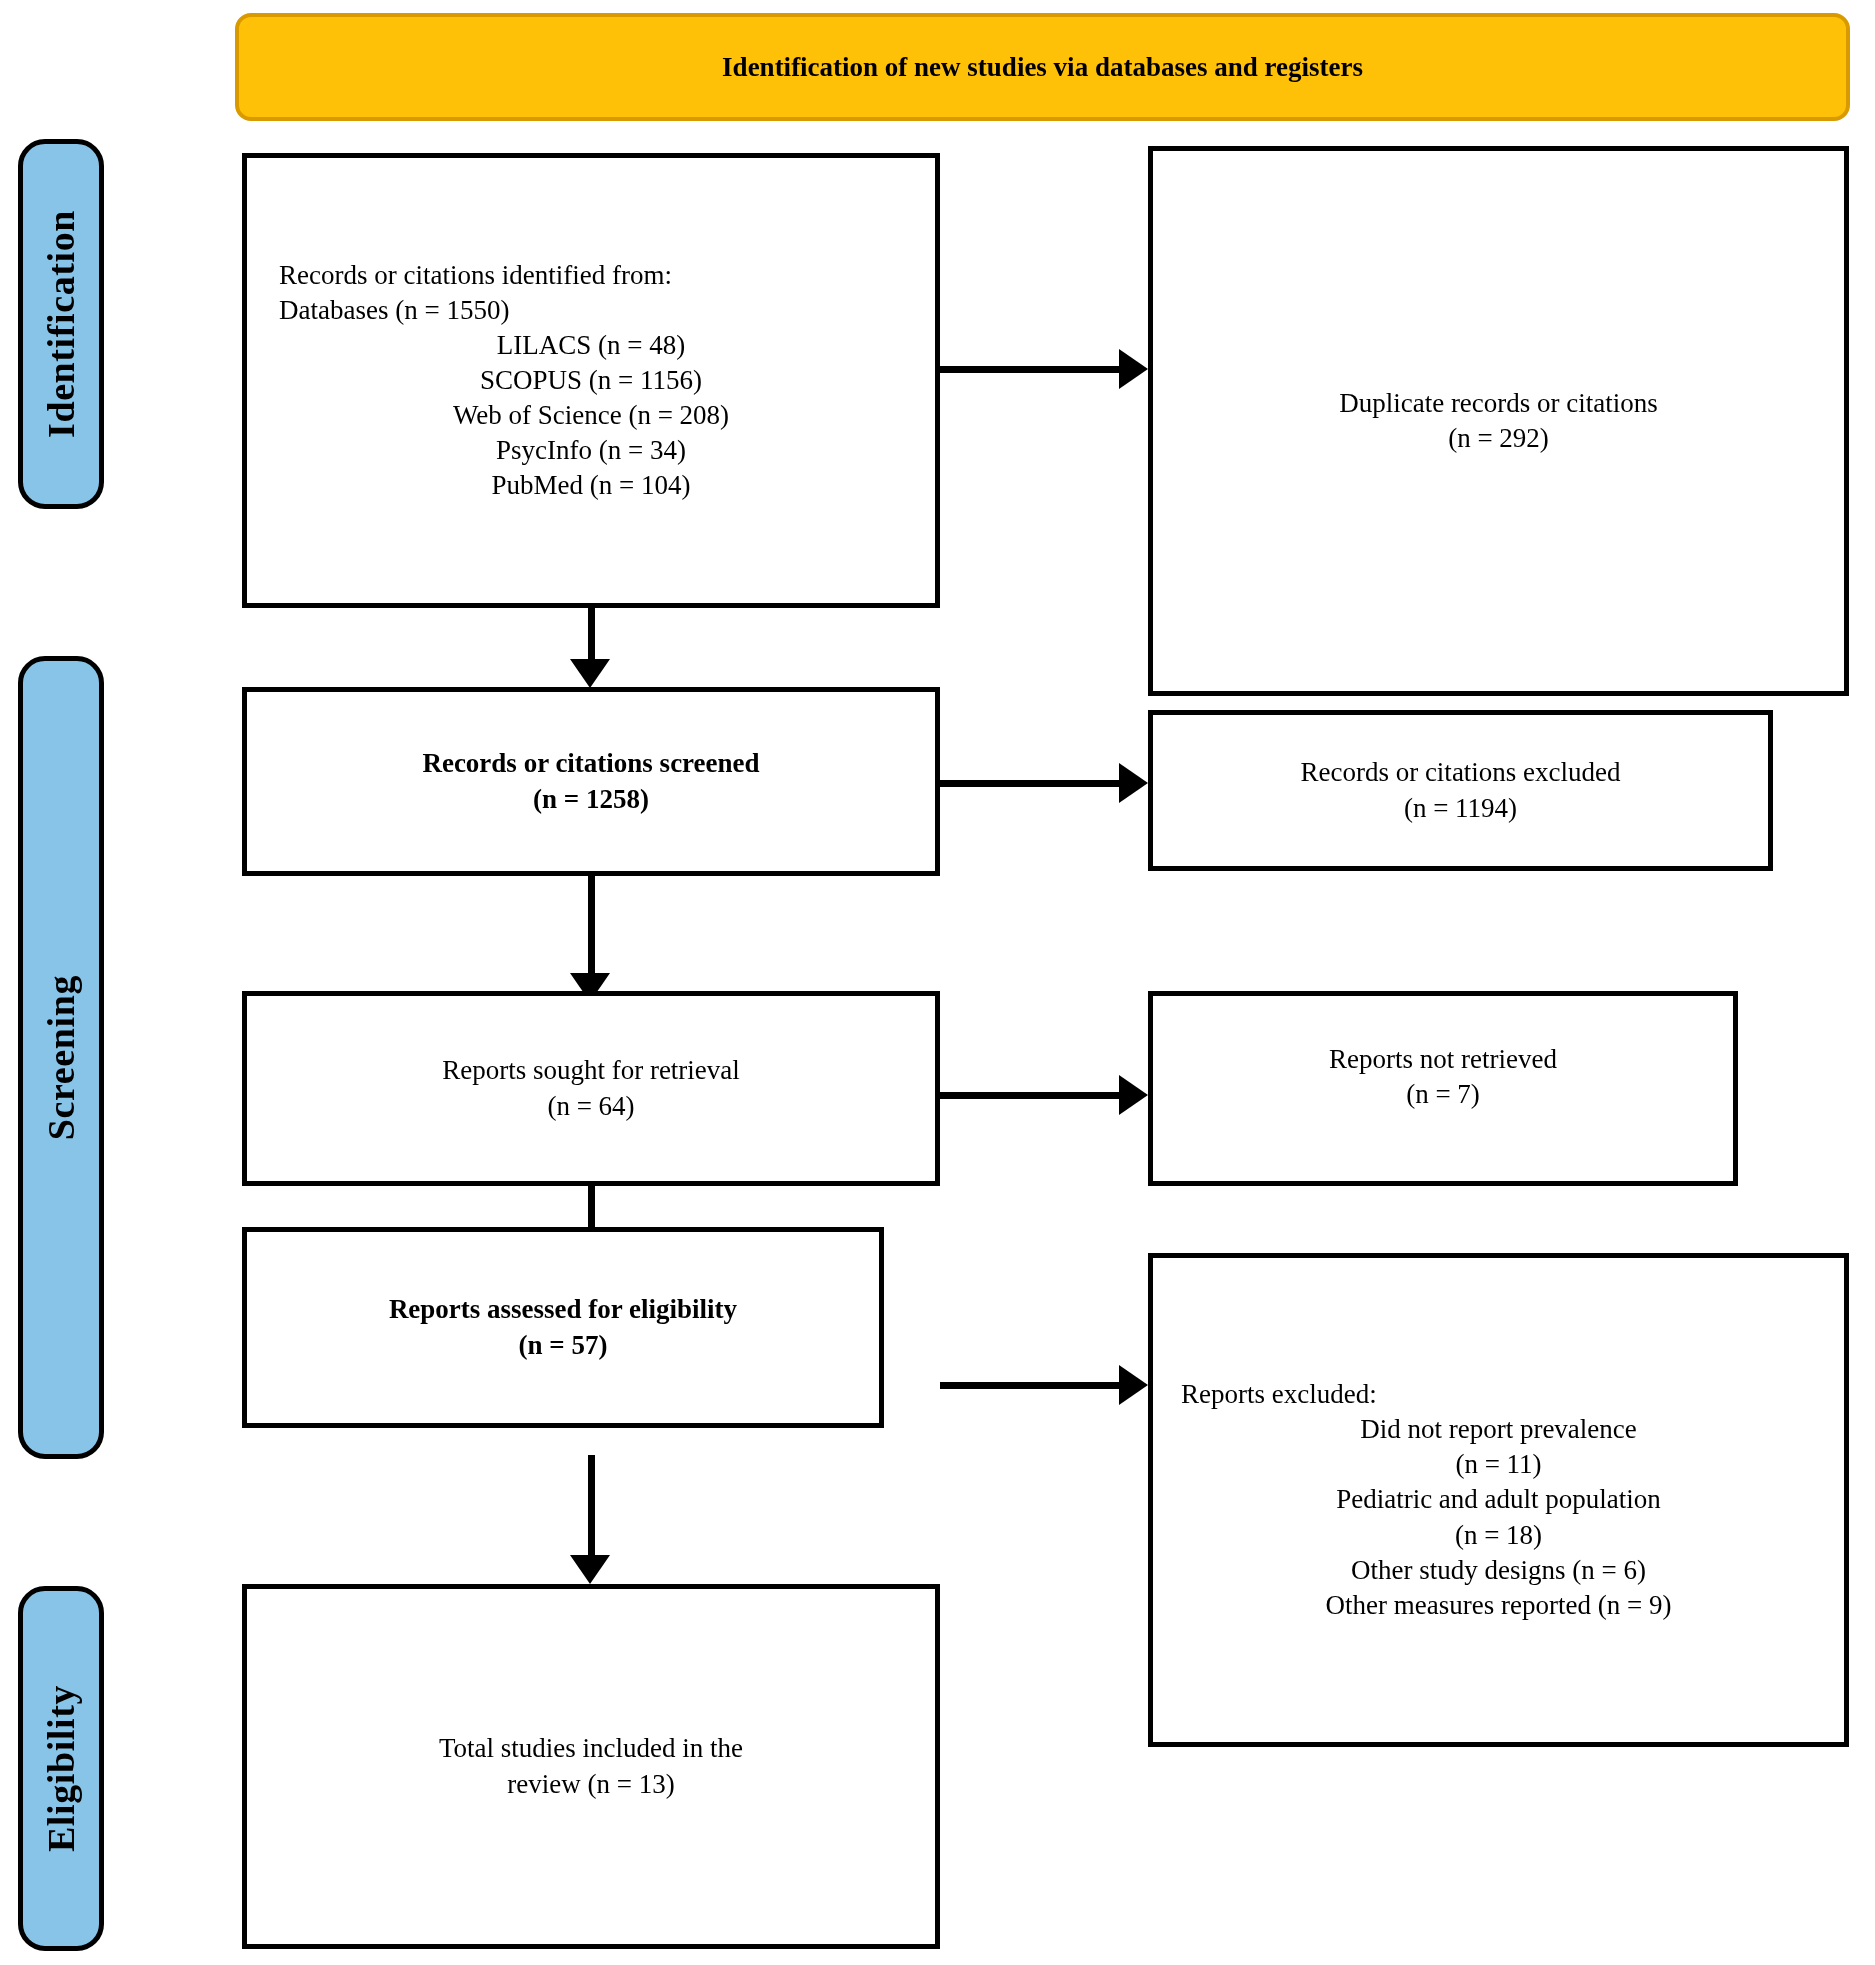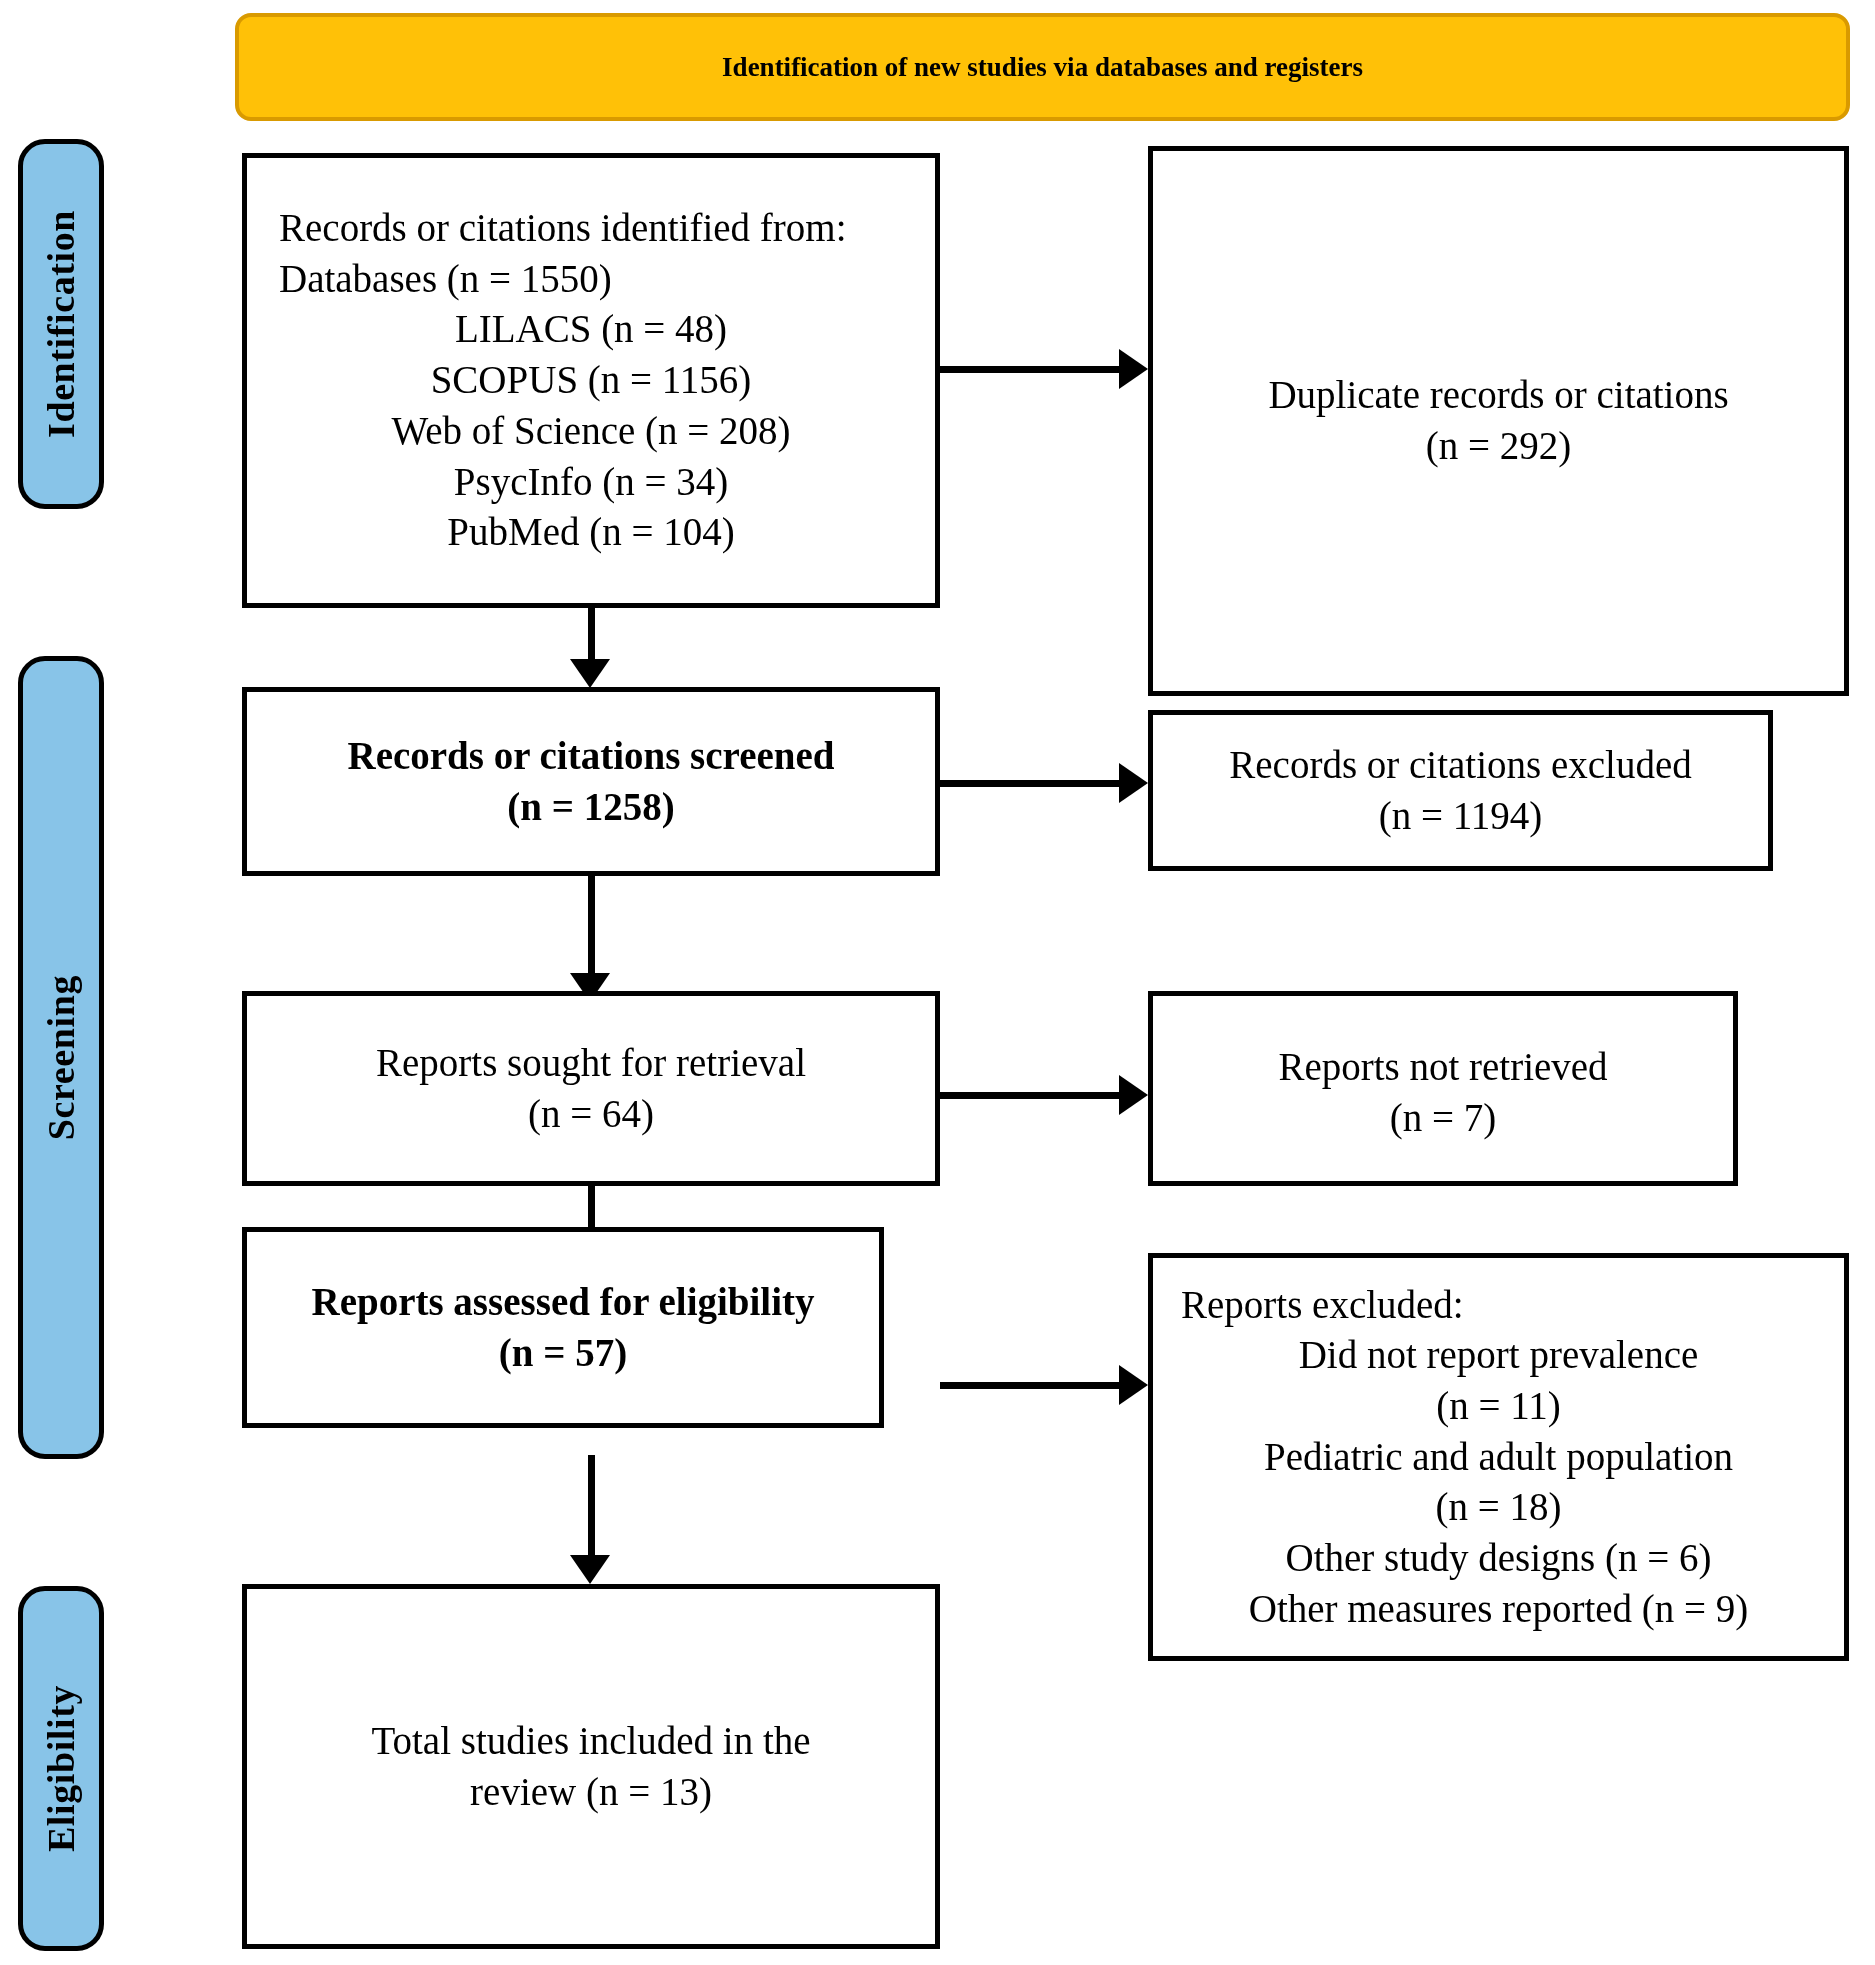--- a/index.html
+++ b/index.html
@@ -65,21 +65,21 @@
     position: absolute;
     background: #ffffff;
     border: 5.5px solid #000000;
     box-sizing: border-box;
     display: flex;
     flex-direction: column;
     justify-content: center;
     padding: 0 20.7px;
   }
   .box .line {
-    font-size: 39px;
+    font-size: 27px;
     line-height: 1.30;
     color: #000000;
     text-align: center;
     white-space: nowrap;
   }
   .box .line.left {
     text-align: left;
   }
 
   
@@ -175,21 +175,21 @@
   <div class="arrow-head right" style="left:1119px; top:1075px;"></div>
 
   <div class="conn" style="left:588px; top:1186px; width:6.7px; height:61px;"></div>
   <div class="arrow-head down" style="left:570px; top:1236px;"></div>
 
   <div class="box" style="left:242px; top:1227px; width:642px; height:201px;font-weight:bold;">
     <div class="line">Reports assessed for eligibility</div>
     <div class="line">(n = 57)</div>
   </div>
 
-  <div class="box" style="left:1148px; top:1253px; width:701px; height:408px; padding:0 28px;">
+  <div class="box" style="left:1148px; top:1253px; width:701px; height:494px; padding:0 28px;">
     <div class="line left">Reports excluded:</div>
     <div class="line">Did not report prevalence</div>
     <div class="line">(n = 11)</div>
     <div class="line">Pediatric and adult population</div>
     <div class="line">(n = 18)</div>
     <div class="line">Other study designs (n = 6)</div>
     <div class="line">Other measures reported (n = 9)</div>
   </div>
 
   <div class="conn" style="left:940px; top:1382px; width:182px; height:6.7px;"></div>

